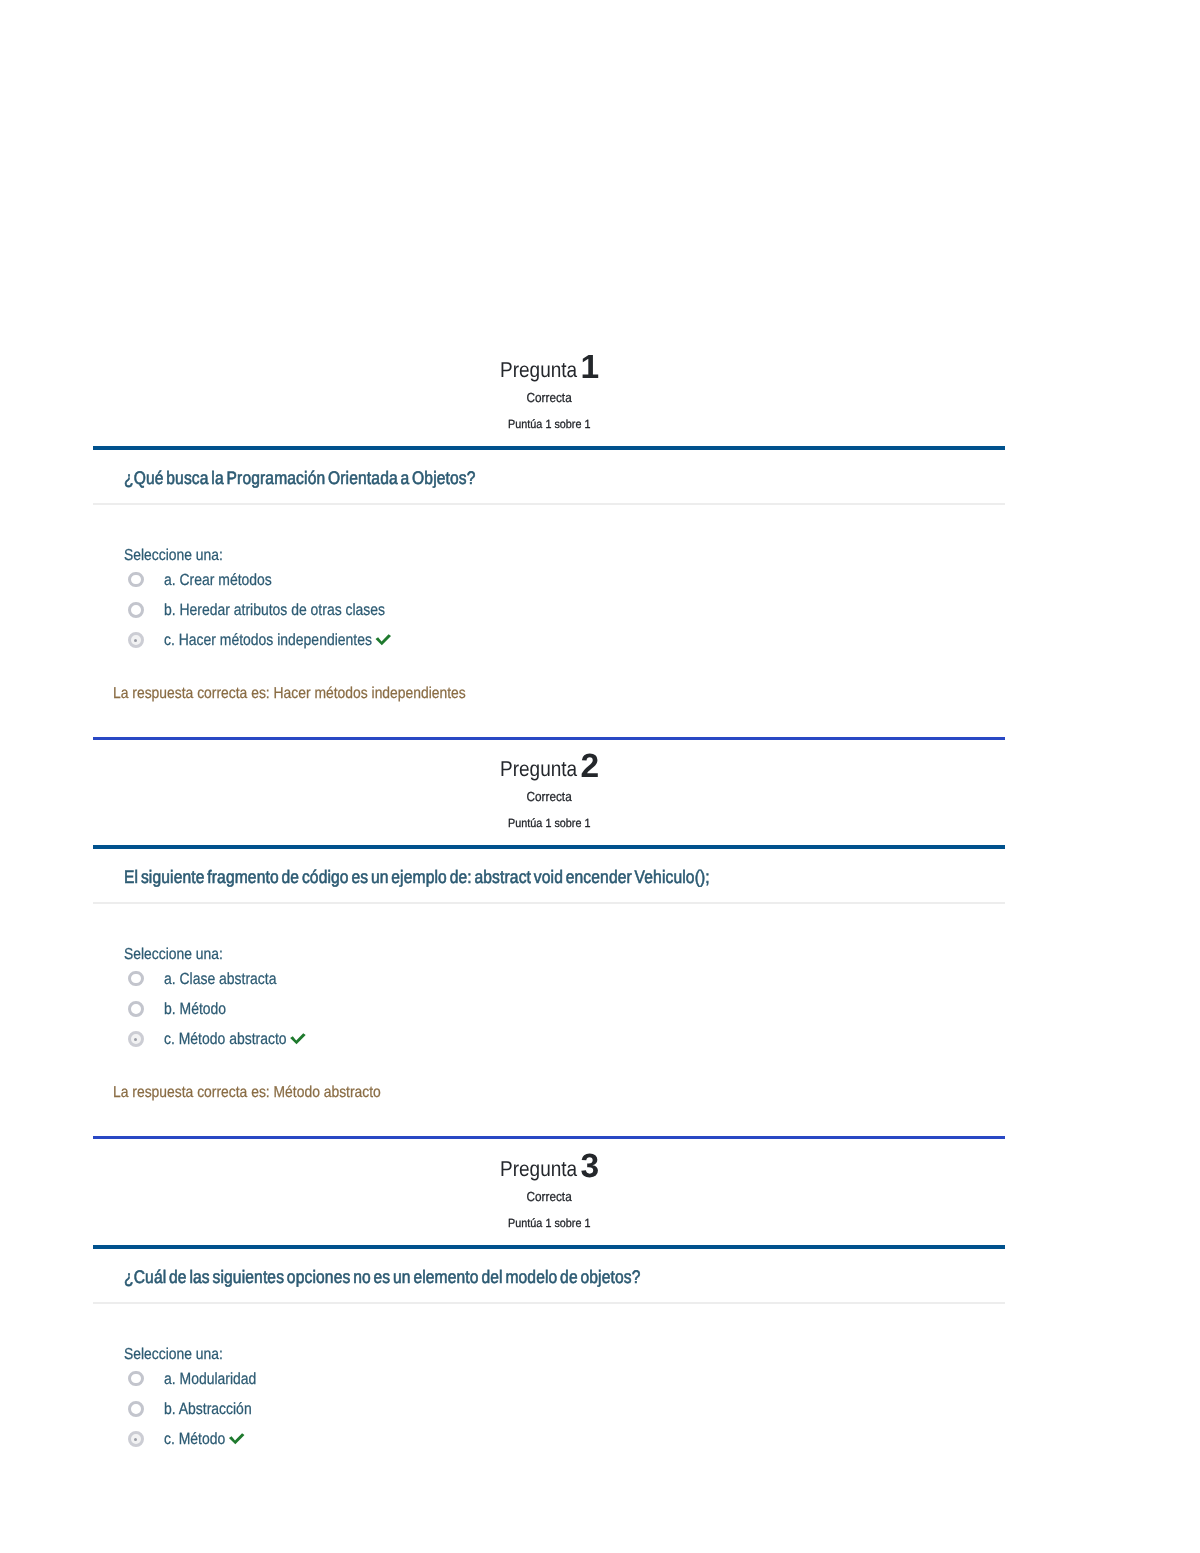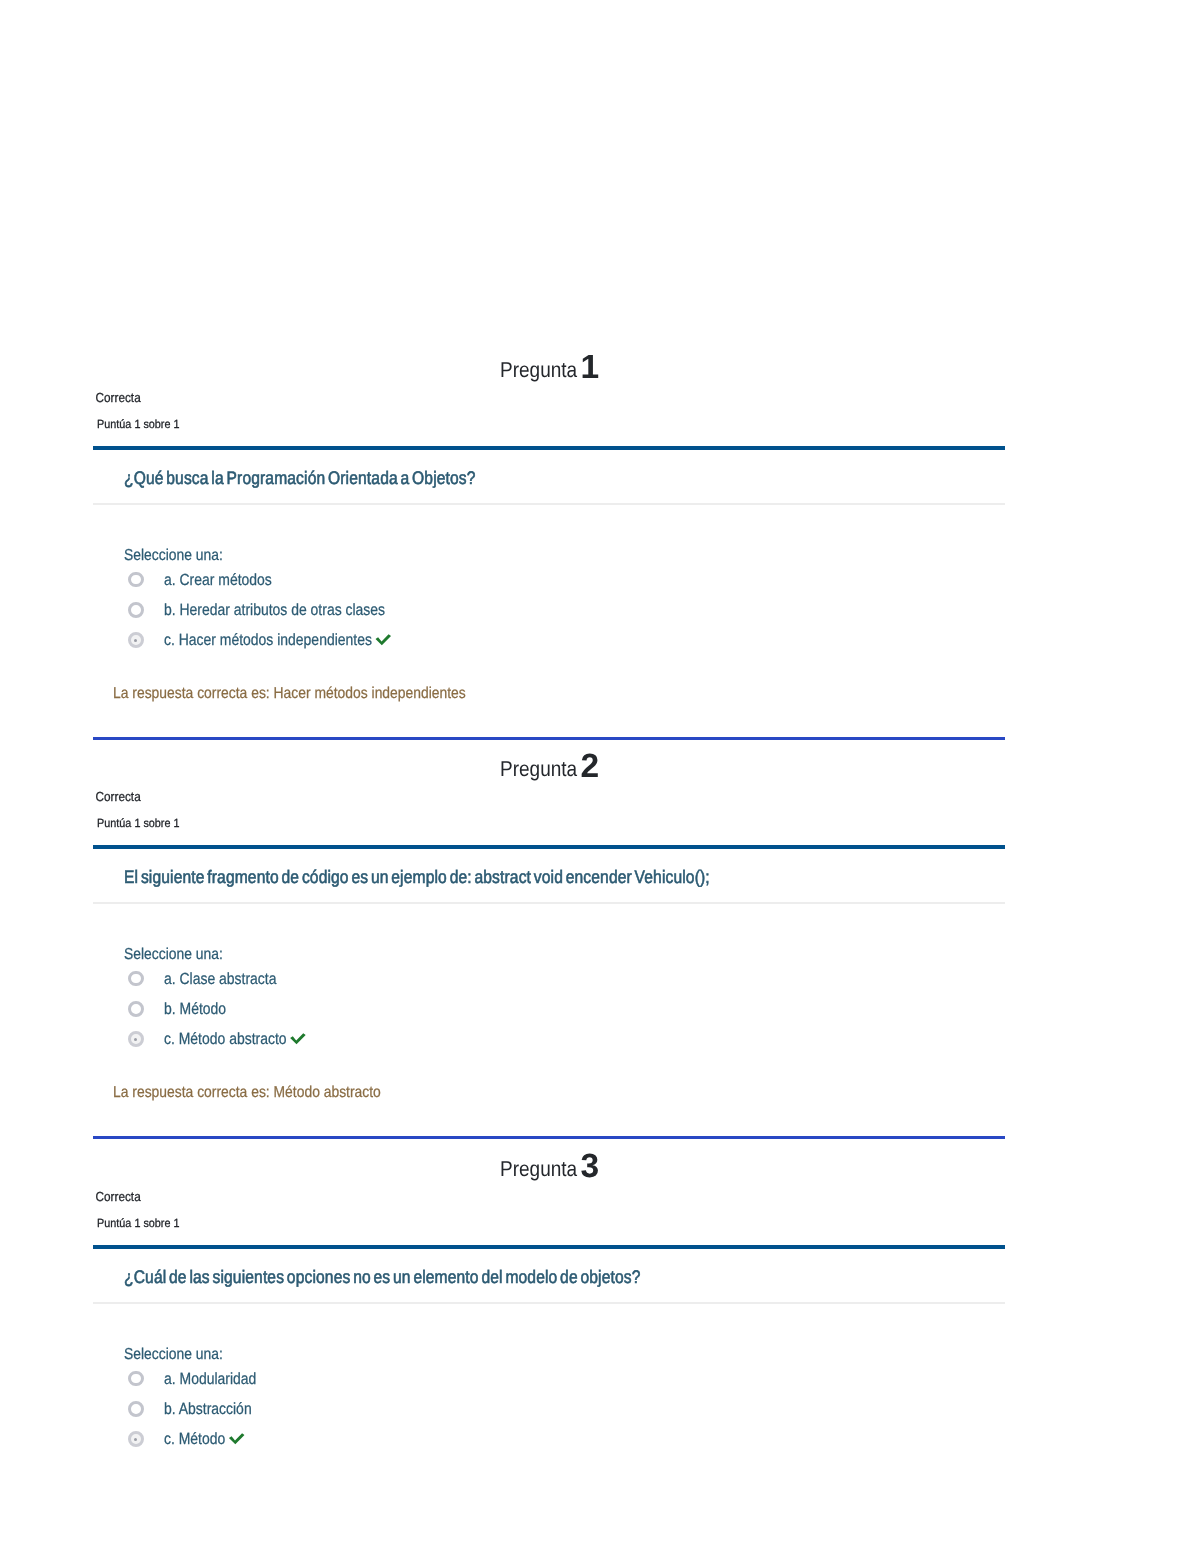--- a/index.html
+++ b/index.html
@@ -8,21 +8,21 @@
        font-family:"Liberation Sans",sans-serif;color:#333333;
        -webkit-font-smoothing:antialiased;text-rendering:geometricPrecision;}
   .page{position:relative;width:1092px;height:1553px;}
   .que{position:absolute;left:93px;width:912px;}
 
   .nqwrap{position:absolute;left:0;top:0;width:912px;height:0;}
   .nqwrap .w{position:absolute;font-size:21.6px;color:#24272c;display:block;
              transform-origin:left top;white-space:nowrap;left:407px;top:-0.3px;}
   .nqwrap .n{position:absolute;font-size:33.5px;font-weight:bold;color:#24272b;
              display:block;white-space:nowrap;left:487.5px;top:-8px;}
-  .row{position:absolute;left:0;width:912px;text-align:left;}
+  .row{position:absolute;left:0;width:912px;text-align:center;}
   .state{font-size:13.1px;color:#23262b;-webkit-text-stroke:0.28px #23262b;white-space:nowrap;display:inline-block;transform-origin:center top;}
   .grade{font-size:11.9px;color:#23262b;-webkit-text-stroke:0.28px #23262b;white-space:nowrap;display:inline-block;transform-origin:center top;}
 
   .topbar{position:absolute;left:0;width:912px;height:4.5px;background:#00518d;}
   .midline{position:absolute;left:0;width:912px;height:1.5px;background:#ededed;}
   .sepline{position:absolute;left:93px;width:912px;height:3px;background:#2948c4;}
 
   .qtext{position:absolute;font-size:18.1px;font-weight:normal;color:#2d5b73;
          white-space:nowrap;transform-origin:left top;word-spacing:-2.0px;letter-spacing:0.16px;
          -webkit-text-stroke:0.62px #2d5b73;}

